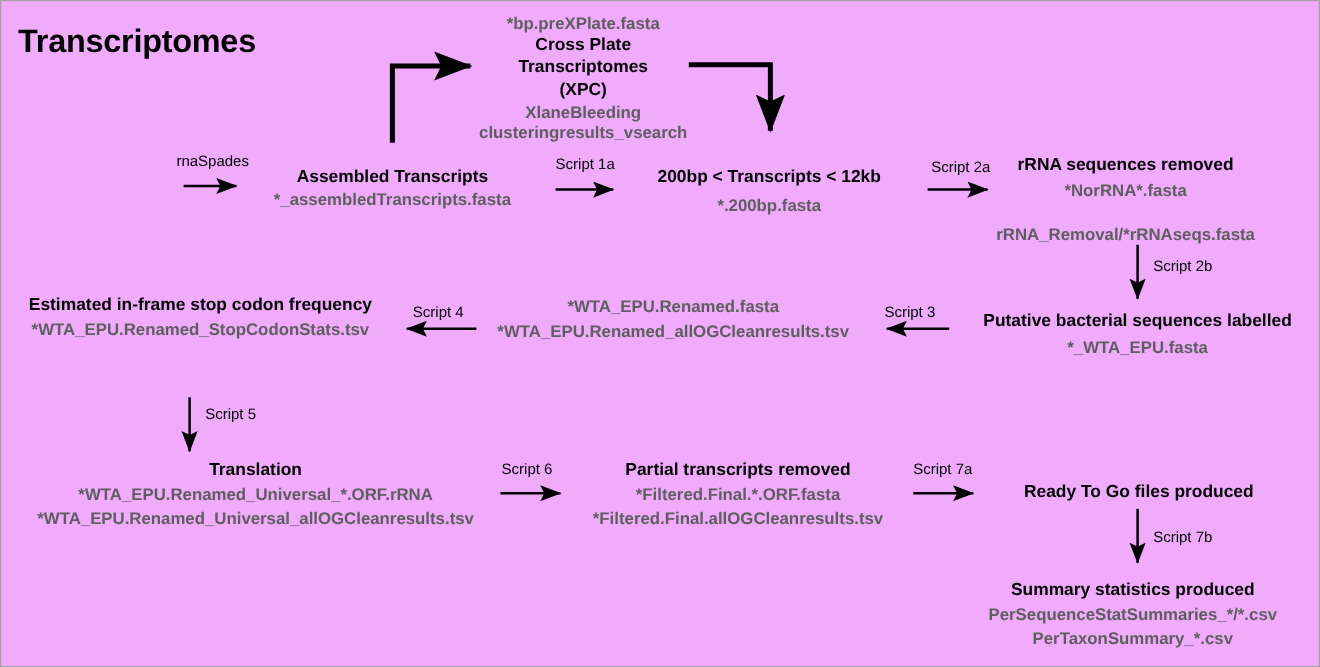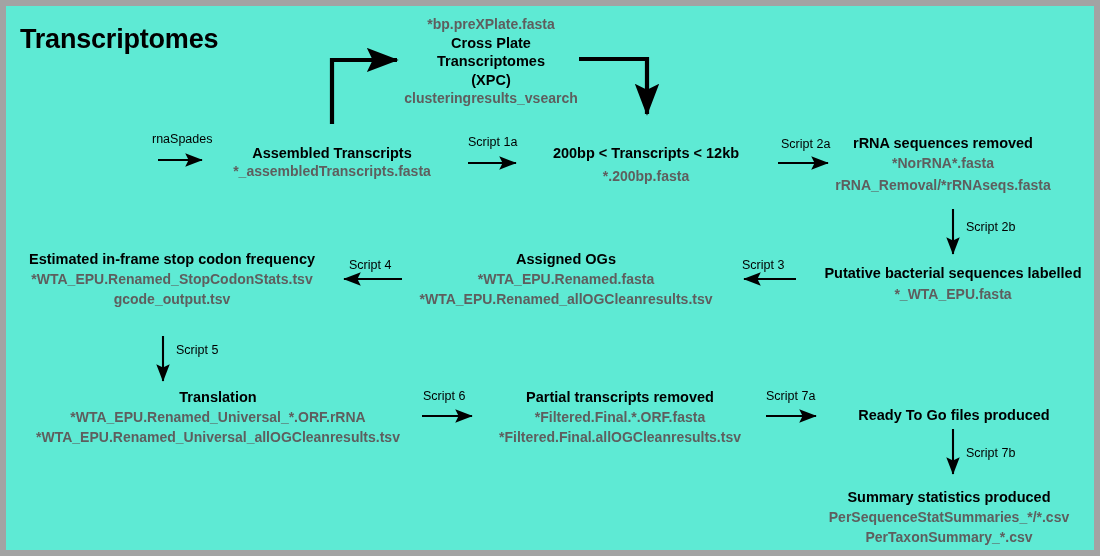--- a/index.html
+++ b/index.html
@@ -4,22 +4,22 @@
 <style>
   html, body {
     margin: 0;
     padding: 0;
     background: #ffffff;
   }
   #canvas {
     position: relative;
     width: 1100px;
     height: 556px;
-    background: #5eead4;
-    border: 6px solid #a3a3a3;
+    background: #f0abfc;
+    border: 1px solid #a3a3a3;
     box-sizing: border-box;
     overflow: hidden;
     font-family: "Liberation Sans", sans-serif;
   }
   .node {
     position: absolute;
     text-align: center;
     line-height: 1.28;
   }
   .node .title {
@@ -140,49 +140,48 @@
   <div class="node" style="left:196px; top:138px; width:260px;">
     <div class="title">Assembled Transcripts</div>
     <div class="fname">*_assembledTranscripts.fasta</div>
   </div>
 
   <div class="node" style="left:374px; top:10px; width:222px;">
     <div class="fname">*bp.preXPlate.fasta</div>
     <div class="title">Cross Plate</div>
     <div class="title">Transcriptomes</div>
     <div class="title">(XPC)</div>
+    <div class="fname">XlaneBleeding</div>
     <div class="fname">clusteringresults_vsearch</div>
   </div>
 
   <div class="node" style="left:520px; top:138px; width:240px;">
     <div class="title">200bp &lt; Transcripts &lt; 12kb</div>
     <div class="fname" style="margin-top:5px;">*.200bp.fasta</div>
   </div>
 
   <div class="node" style="left:798px; top:128px; width:278px;">
     <div class="title">rRNA sequences removed</div>
     <div class="fname" style="margin-top:2px;">*NorRNA*.fasta</div>
-    <div class="fname" style="margin-top:5px;">rRNA_Removal/*rRNAseqs.fasta</div>
+    <div class="fname" style="margin-top:20px;">rRNA_Removal/*rRNAseqs.fasta</div>
   </div>
 
   <div class="node" style="left:794px; top:258px; width:306px;">
     <div class="title">Putative bacterial sequences labelled</div>
     <div class="fname" style="margin-top:3px;">*_WTA_EPU.fasta</div>
   </div>
 
   <div class="node" style="left:398px; top:244px; width:324px;">
-    <div class="title">Assigned OGs</div>
     <div class="fname" style="margin-top:2px;">*WTA_EPU.Renamed.fasta</div>
     <div class="fname" style="margin-top:3px;">*WTA_EPU.Renamed_allOGCleanresults.tsv</div>
   </div>
 
   <div class="node" style="left:2px; top:244px; width:328px;">
     <div class="title">Estimated in-frame stop codon frequency</div>
     <div class="fname" style="margin-top:2px;">*WTA_EPU.Renamed_StopCodonStats.tsv</div>
-    <div class="fname" style="margin-top:3px;">gcode_output.tsv</div>
   </div>
 
   <div class="node" style="left:2px; top:382px; width:420px;">
     <div class="title">Translation</div>
     <div class="fname" style="margin-top:2px;">*WTA_EPU.Renamed_Universal_*.ORF.rRNA</div>
     <div class="fname" style="margin-top:3px;">*WTA_EPU.Renamed_Universal_allOGCleanresults.tsv</div>
   </div>
 
   <div class="node" style="left:466px; top:382px; width:296px;">
     <div class="title">Partial transcripts removed</div>

